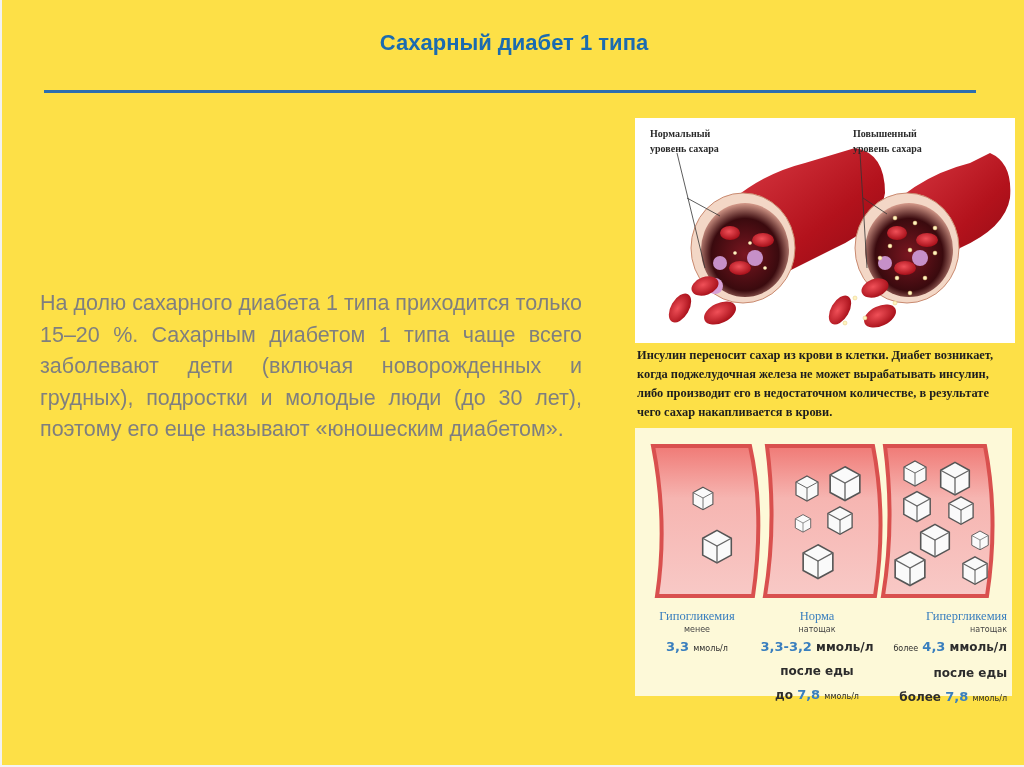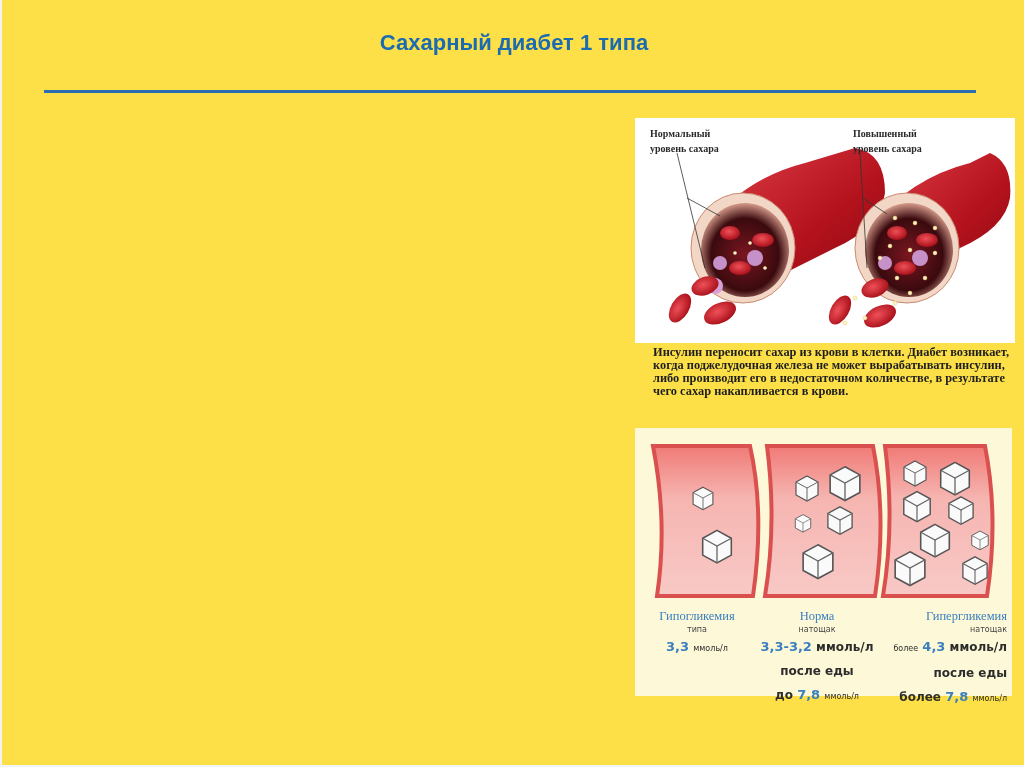--- a/index.html
+++ b/index.html
@@ -17,41 +17,42 @@
                font-family: "Liberation Sans", sans-serif; font-size: 21.5px; line-height: 31.5px;
                color: #7f7f7f; text-align: justify; text-align-last: left; }
 
   
   .figure { position: absolute; left: 633px; top: 118px; width: 380px; height: 580px; }
 
   .top-illus { position: absolute; left: 0; top: 0; width: 380px; height: 225px; background: #fff; }
   .vessel-label { position: absolute; font-family: "Liberation Serif", serif; font-weight: bold;
                   font-size: 10px; line-height: 15px; color: #2a2a2a; }
 
-  .caption { position: absolute; left: 18px; top: 228px; width: 370px;
+  .caption { position: absolute; left: 2px; top: 228px; width: 370px;
              font-family: "Liberation Serif", serif; font-weight: bold; font-size: 12.4px;
-             line-height: 13px; color: #1e1e1e; }
+             line-height: 19px; color: #1e1e1e; }
 
   .bottom-panel { position: absolute; left: 0; top: 310px; width: 377px; height: 268px; background: #fdf9d8; }
   .legend-col { position: absolute; top: 180px; text-align: center;
                 font-family: "DejaVu Sans", sans-serif; font-weight: bold; color: #2c2c2c; }
   .legend-col .name { font-size: 12.5px; color: #3a7fbe; line-height: 16px; font-weight: normal; font-family: Liberation Serif, serif; }
   .legend-col .small { font-size: 8px; line-height: 11px; color: #444; font-weight: normal; }
   .legend-col .line { font-size: 12px; line-height: 24px; white-space: nowrap; }
   .legend-col .num { color: #3a7fbe; font-size: 13px; }
   .legend-col .unit { font-size: 8px; font-weight: normal; }
 </style>
 </head>
 <body>
 
 <div class="slide">
 
   <div class="title">Сахарный диабет 1 типа</div>
   <div class="rule"></div>
 
+  <div class="body-text">На долю сахарного диабета 1 типа приходится только 15–20 %. Сахарным диабетом 1 типа чаще всего заболевают дети (включая новорожденных и грудных), подростки и молодые люди (до 30 лет), поэтому его еще называют «юношеским диабетом».</div>
 
   <div class="figure">
 
     <div class="top-illus">
       <svg width="380" height="225" viewBox="0 0 380 225">
         <defs>
           <linearGradient id="tube" x1="0" y1="0" x2="1" y2="1">
             <stop offset="0" stop-color="#e0404a"></stop>
             <stop offset="0.6" stop-color="#b3121c"></stop>
             <stop offset="1" stop-color="#8a0a12"></stop>
@@ -167,21 +168,21 @@
         <use href="#cube" transform="translate(282,78) scale(1.2)"></use>
         <use href="#cube" transform="translate(326,82) scale(1.1)"></use>
         <use href="#cube" transform="translate(300,112) scale(1.3)"></use>
         <use href="#cube" transform="translate(345,112) scale(0.75)"></use>
         <use href="#cube" transform="translate(275,140) scale(1.35)"></use>
         <use href="#cube" transform="translate(340,142) scale(1.1)"></use>
       </svg>
 
       <div class="legend-col" style="left:2px; width:120px;">
         <div class="name">Гипогликемия</div>
-        <div class="small">типа</div>
+        <div class="small">менее</div>
         <div class="line">
           <span class="num">3,3</span>
           <span class="unit">ммоль/л</span>
         </div>
       </div>
 
       <div class="legend-col" style="left:118px; width:128px;">
         <div class="name">Норма</div>
         <div class="small">натощак</div>
         <div class="line">

